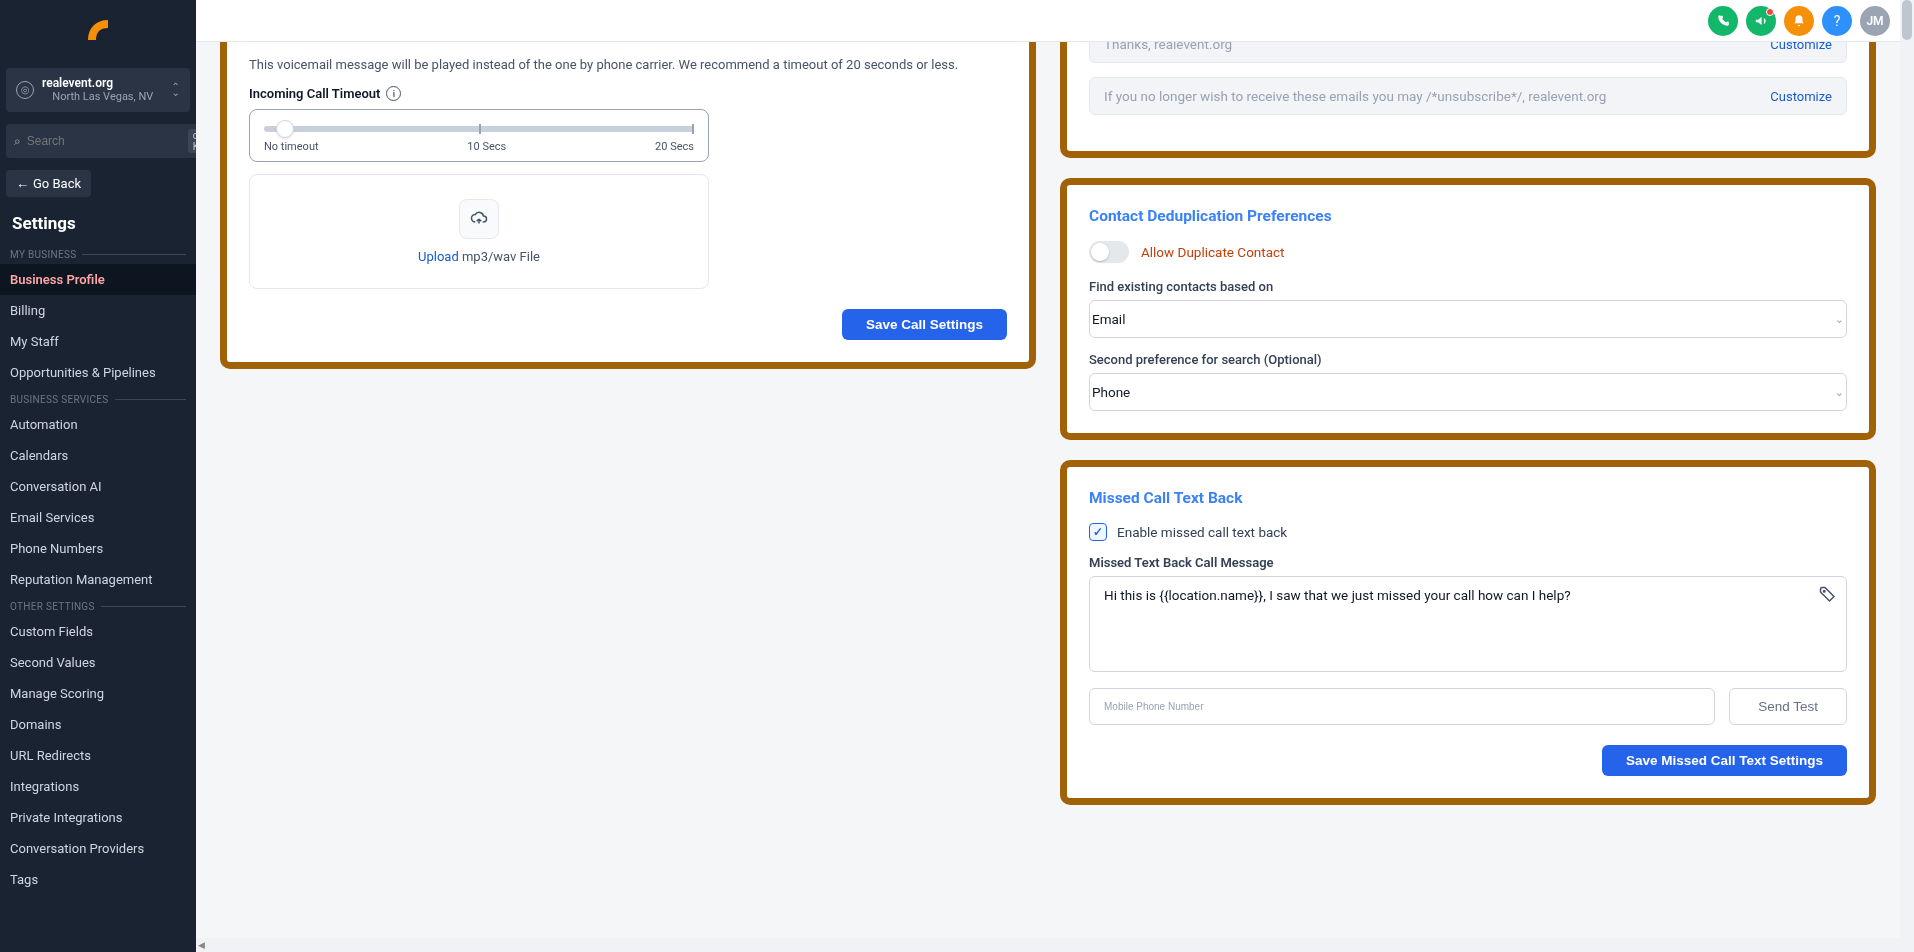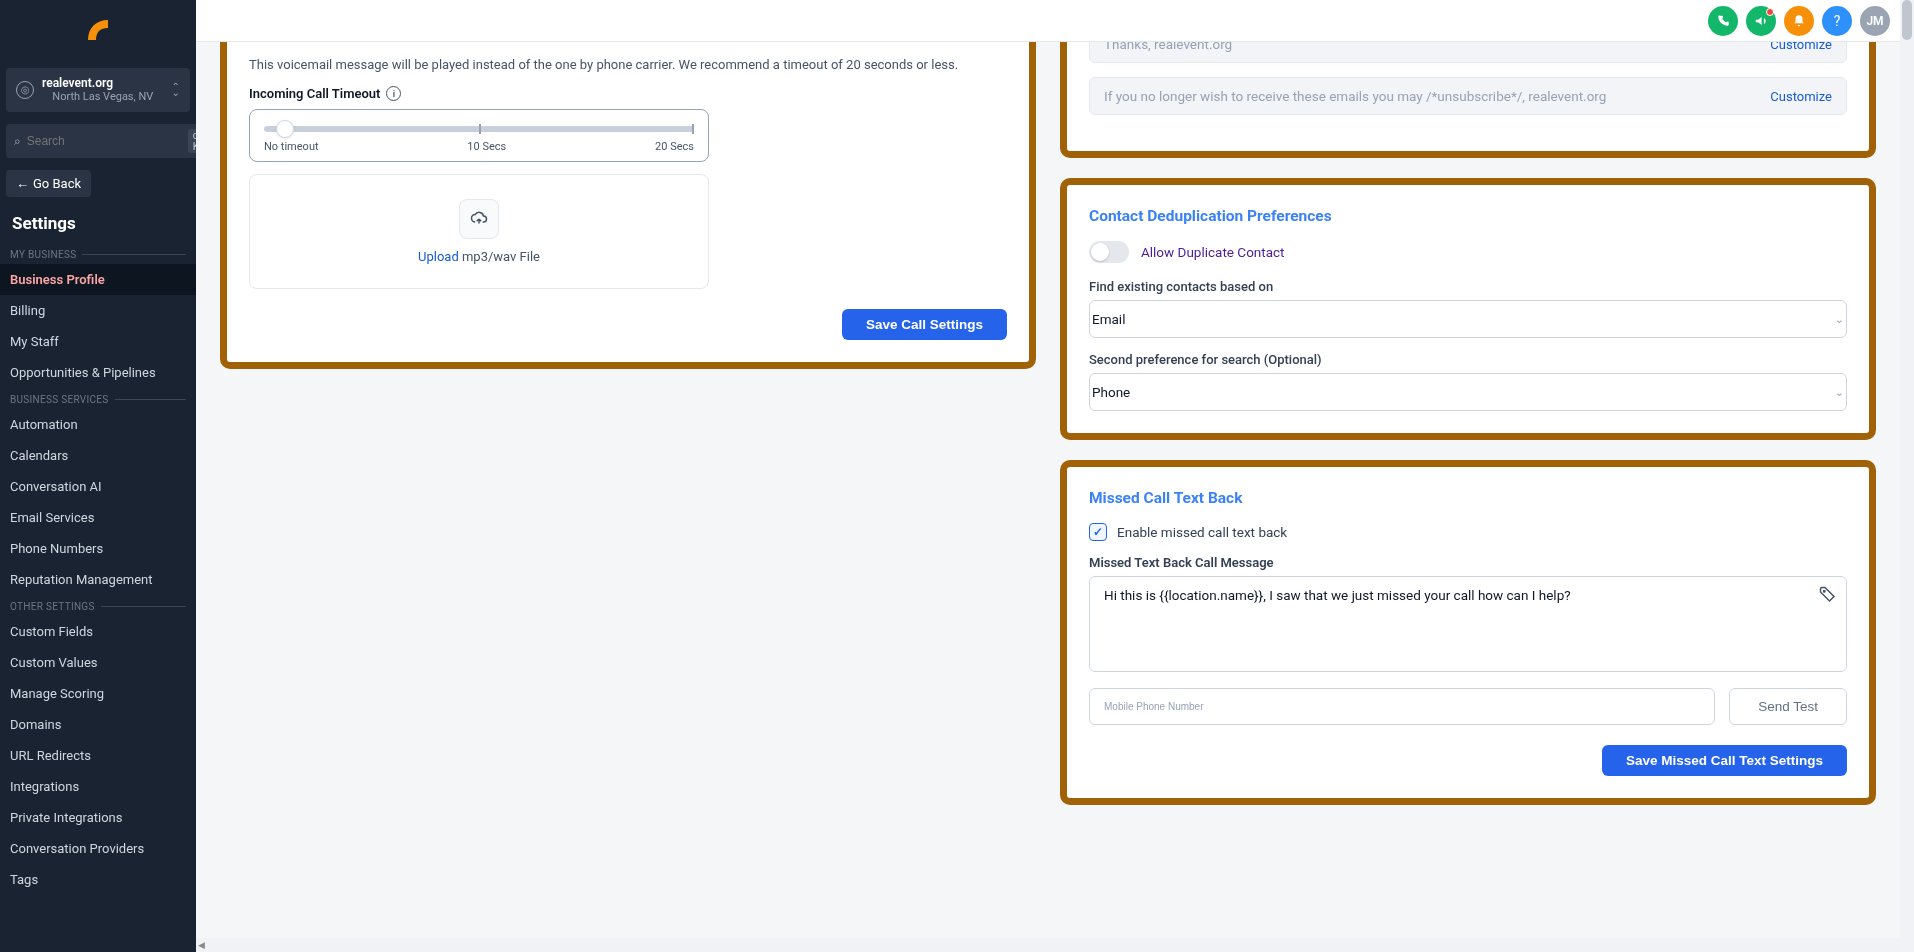--- a/index.html
+++ b/index.html
@@ -137,21 +137,21 @@
         <div class="nav-item">Opportunities &amp; Pipelines</div>
         <div class="nav-section-label">BUSINESS SERVICES</div>
         <div class="nav-item">Automation</div>
         <div class="nav-item">Calendars</div>
         <div class="nav-item">Conversation AI</div>
         <div class="nav-item">Email Services</div>
         <div class="nav-item">Phone Numbers</div>
         <div class="nav-item">Reputation Management</div>
         <div class="nav-section-label">OTHER SETTINGS</div>
         <div class="nav-item">Custom Fields</div>
-        <div class="nav-item">Custom Values</div>
+        <div class="nav-item">Second Values</div>
         <div class="nav-item">Manage Scoring</div>
         <div class="nav-item">Domains</div>
         <div class="nav-item">URL Redirects</div>
         <div class="nav-item">Integrations</div>
         <div class="nav-item">Private Integrations</div>
         <div class="nav-item">Conversation Providers</div>
         <div class="nav-item">Tags</div>
       </div>
   </div>
 
@@ -221,21 +221,21 @@
           <div class="readonly-field">
             <span>If you no longer wish to receive these emails you may /*unsubscribe*/, realevent.org</span>
             <span class="customize-link">Customize</span>
           </div>
         </div>
 
         <div class="panel">
           <div class="panel-title">Contact Deduplication Preferences</div>
           <div class="toggle-row">
             <div class="toggle"></div>
-            <span style="font-size:13.5px;color:#4c1d95;">Allow Duplicate Contact</span>
+            <span style="font-size:13.5px;color:#c2410c;">Allow Duplicate Contact</span>
           </div>
           <div class="sub-label">Find existing contacts based on</div>
           <div class="select-field">
             <span>Email</span>
             <span class="select-chevron">⌄</span>
           </div>
           <div class="sub-label">Second preference for search (Optional)</div>
           <div class="select-field">
             <span>Phone</span>
             <span class="select-chevron">⌄</span>

